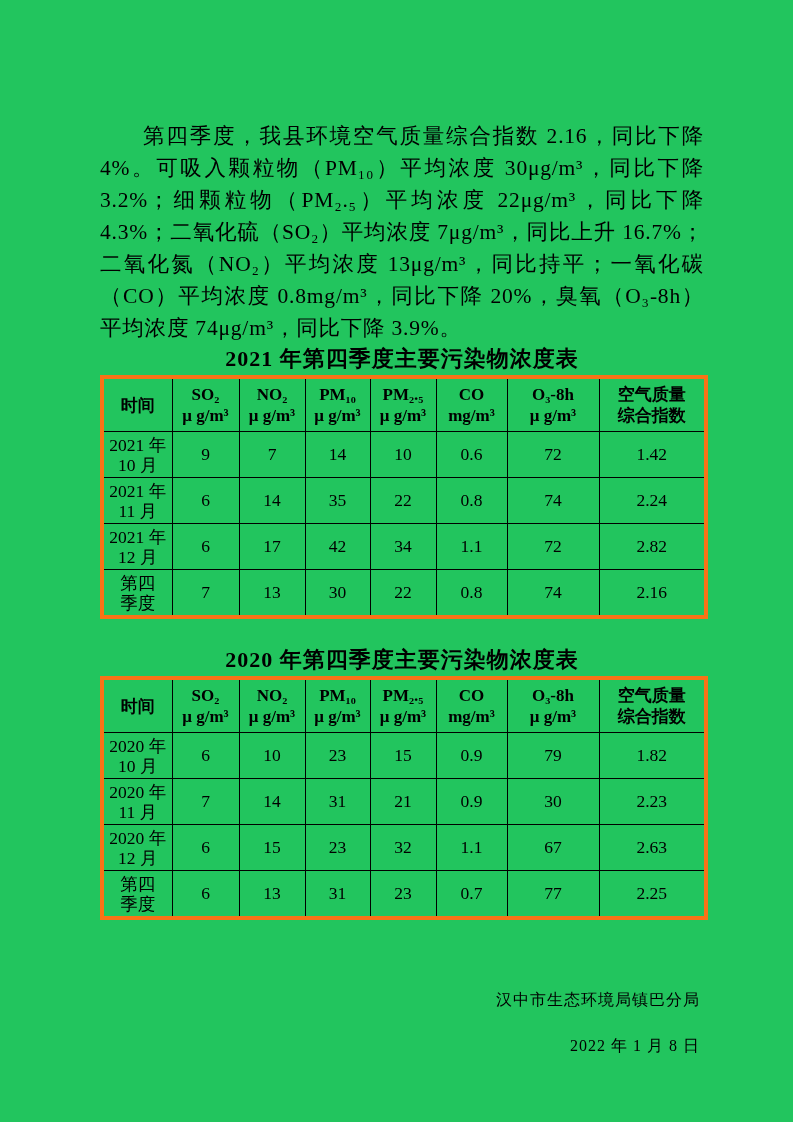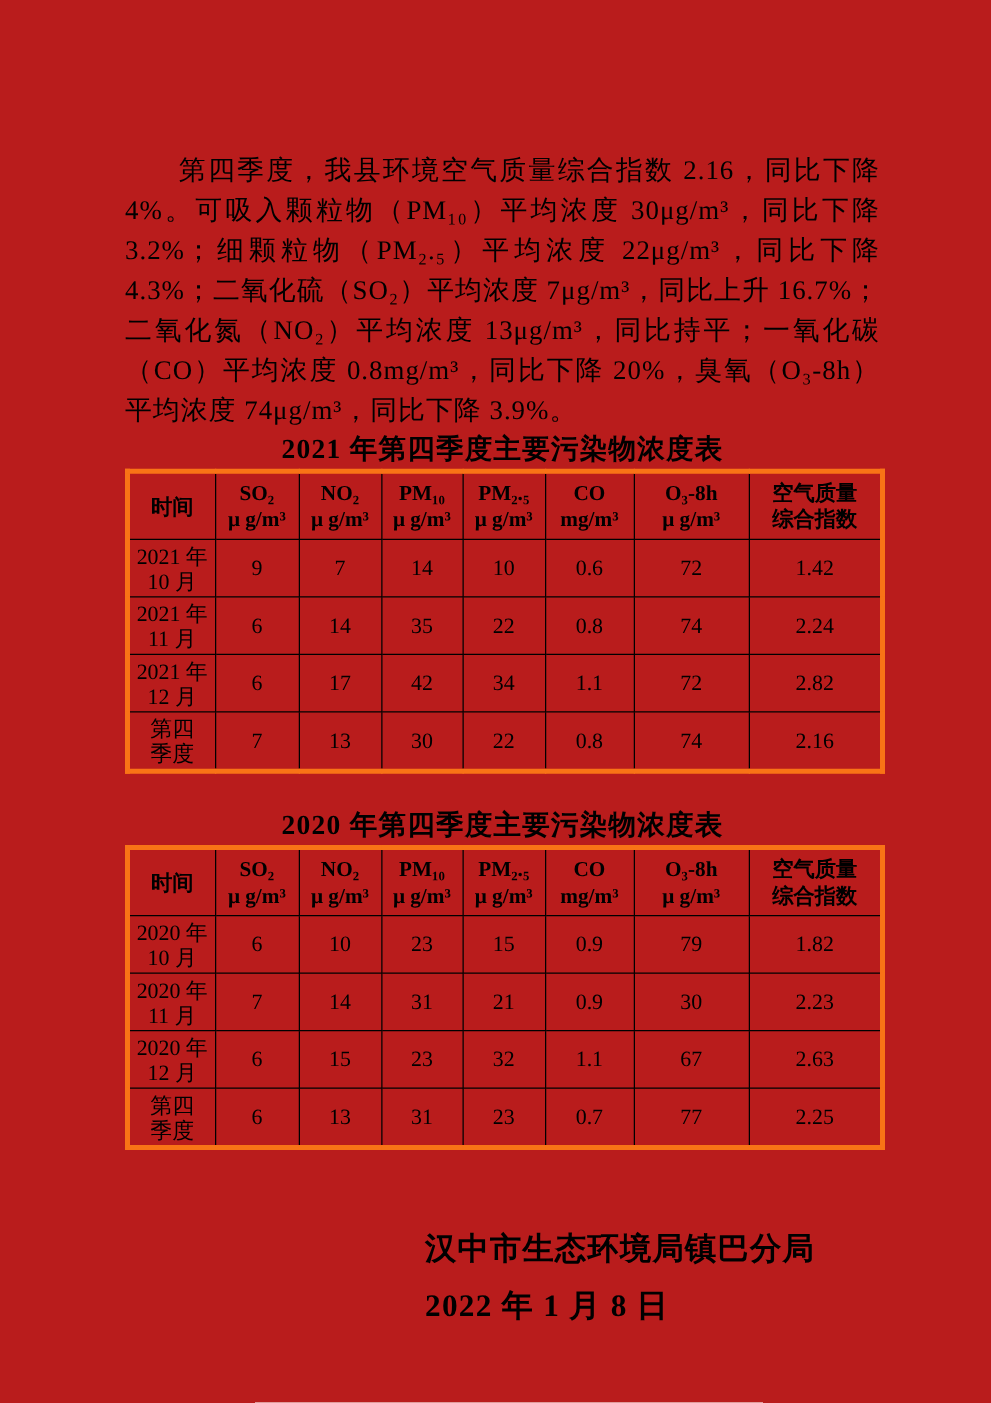--- a/index.html
+++ b/index.html
@@ -1,18 +1,18 @@
 <!DOCTYPE html>
 <html><head>
 <meta charset="utf-8">
 <style>
   html, body { margin: 0; padding: 0; background: #ffffff; }
   .page {
     width: 793px; height: 1122px;
-    background: #b91c1c; color: #000;
+    background: #22c55e; color: #000;
     box-sizing: border-box;
     padding: 120px 89px 0 100px;
     font-family: "Liberation Serif", "DejaVu Serif", serif;
     overflow: hidden;
   }
   .body-text {
     margin: 0;
     font-size: 21.5px;
     line-height: 32px;
     text-align: justify;
@@ -53,23 +53,22 @@
   }
   td.time-cell {
     font-size: 16px;
     line-height: 20px;
     white-space: pre-line;
   }
   .signature {
     margin-top: 57px;
     margin-left: 240px;
     width: 360px;
-    text-align: left;
-    font-size: 25px;
-    font-weight: bold;
+    text-align: right;
+    font-size: 16px;
   }
   .signature .sig-line { line-height: 46px; letter-spacing: 1px; }
 </style>
 </head>
 <body>
 
 <div class="page">
 
   <p class="body-text">第四季度，我县环境空气质量综合指数 2.16，同比下降 4%。可吸入颗粒物（PM₁₀）平均浓度 30μg/m³，同比下降 3.2%；细颗粒物（PM₂.₅）平均浓度 22μg/m³，同比下降 4.3%；二氧化硫（SO₂）平均浓度 7μg/m³，同比上升 16.7%；二氧化氮（NO₂）平均浓度 13μg/m³，同比持平；一氧化碳（CO）平均浓度 0.8mg/m³，同比下降 20%，臭氧（O₃-8h）平均浓度 74μg/m³，同比下降 3.9%。</p>
 

